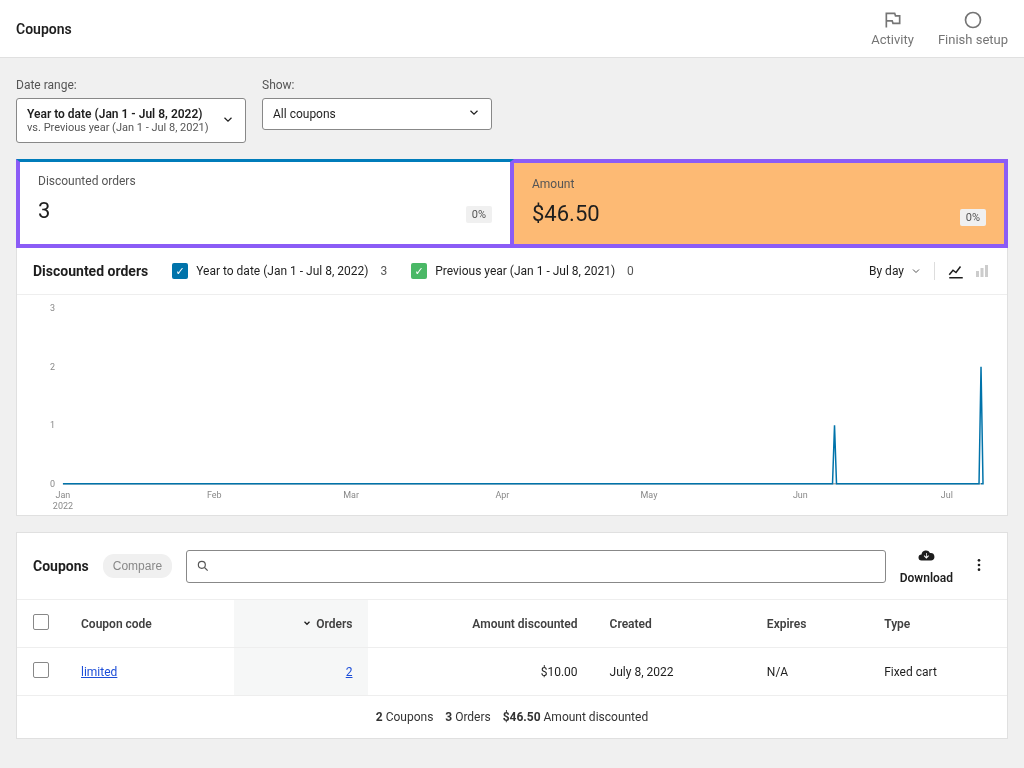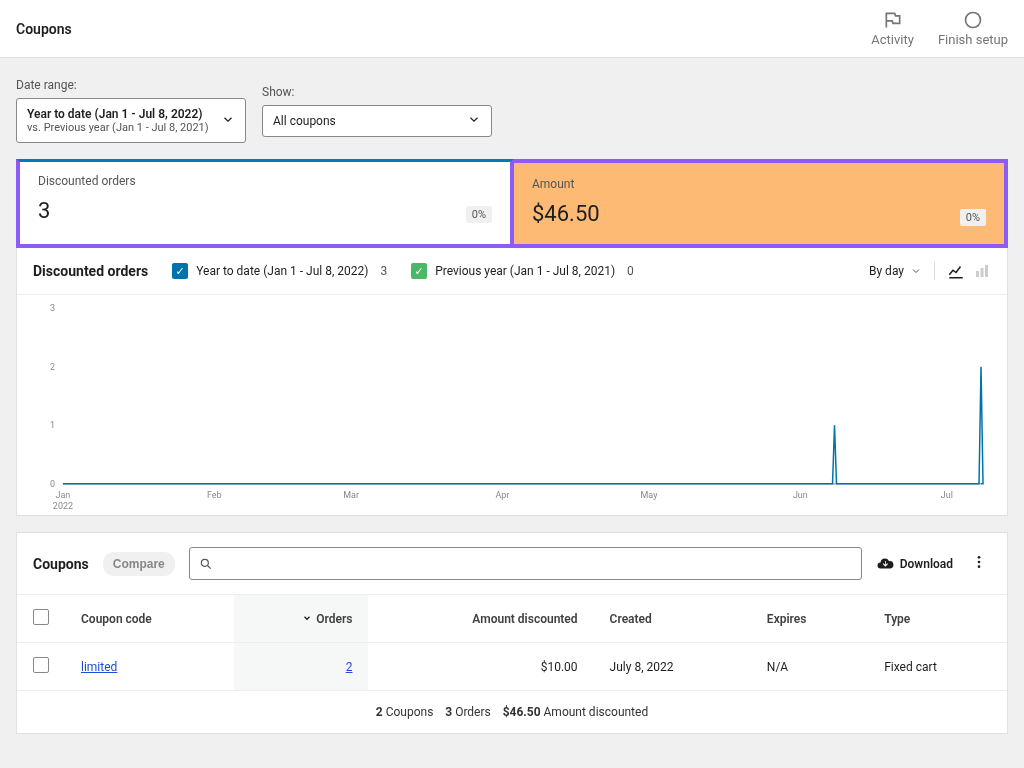--- a/index.html
+++ b/index.html
@@ -18,21 +18,21 @@
     justify-content: space-between;
     padding: 10px 16px 10px 16px;
     border-bottom: 1px solid #e0e0e0;
   }
   .topbar h1 { font-size: 14px; font-weight: 600; margin: 0; }
   .topbar-actions { display: flex; gap: 24px; }
   .topbar-action { display: flex; flex-direction: column; align-items: center; font-size: 13px; color: #757575; cursor: pointer; }
   .topbar-action svg { width: 20px; height: 20px; margin-bottom: 2px; }
 
   .filters { display: flex; gap: 16px; padding: 20px 16px 16px; }
-  .filter-col { display: flex; flex-direction: column; justify-content: center; }
+  .filter-col { display: flex; flex-direction: column; }
   .filter-label { font-size: 12px; color: #555; margin-bottom: 6px; }
   .select-box {
     background: #fff;
     border: 1px solid #888;
     border-radius: 3px;
     padding: 8px 36px 8px 10px;
     min-width: 230px;
     position: relative;
     cursor: pointer;
   }
@@ -70,27 +70,27 @@
   .interval-select { display: flex; align-items: center; gap: 6px; font-size: 12px; cursor: pointer; }
   .view-toggle { display: flex; gap: 8px; padding-left: 12px; border-left: 1px solid #ddd; }
   .view-toggle svg { width: 18px; height: 18px; cursor: pointer; }
 
   .chart-body { height: 220px; padding: 4px 16px 0 16px; position: relative; }
   .chart-svg { width: 100%; height: 100%; display: block; }
 
   .table-panel { background: #fff; margin: 16px; border: 1px solid #e0e0e0; }
   .table-header { display: flex; align-items: center; padding: 14px 16px; gap: 14px; }
   .table-title { font-size: 14px; font-weight: 700; }
-  .compare-btn { background: #f0f0f0; color: #888; padding: 5px 10px; border-radius: 11px; font-size: 12px; border: none; font-weight: bold; }
+  .compare-btn { background: #f0f0f0; color: #888; padding: 5px 10px; border-radius: 11px; font-size: 12px; border: none; }
   .search-wrap { flex: 1; position: relative; }
   .search-input {
     width: 100%; border: 1px solid #888; border-radius: 3px; padding: 8px 10px 8px 32px; font-size: 13px;
   }
   .search-wrap svg { position: absolute; left: 10px; top: 50%; transform: translateY(-50%); width: 14px; height: 14px; }
-  .download-btn { display: flex; align-items: center; gap: 6px; font-size: 12px; font-weight: 600; cursor: pointer; }
+  .download-btn { display: flex; align-items: center; gap: 6px; font-size: 12px; font-weight: 600; cursor: pointer; flex-direction: column; }
   .kebab { cursor: pointer; padding: 4px; }
 
   table { width: 100%; border-collapse: collapse; }
   th, td { text-align: left; padding: 14px 16px; font-size: 12px; border-top: 1px solid #eee; }
   th { font-weight: 600; color: #404040; background: #fff; }
   th.sorted, td.sorted-col { background: #f6f7f7; }
   th.right, td.right { text-align: right; }
   .chk { width: 16px; height: 16px; border: 1.5px solid #888; border-radius: 2px; display: inline-block; cursor: pointer; }
   .link { color: #1d4ed8; text-decoration: underline; cursor: pointer; }
   .sort-chev { display:inline-block; margin-right:4px; }

